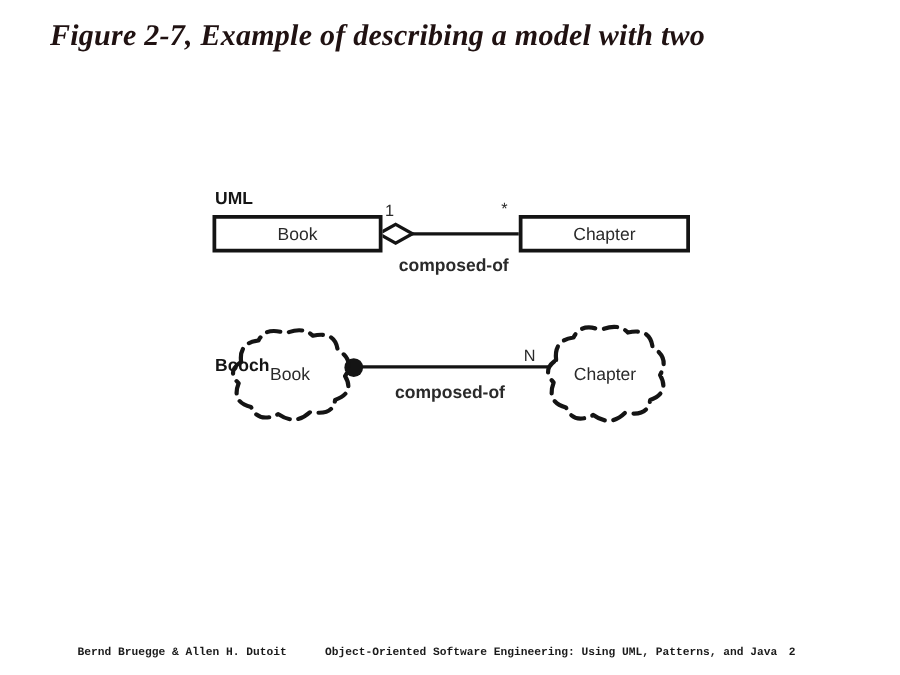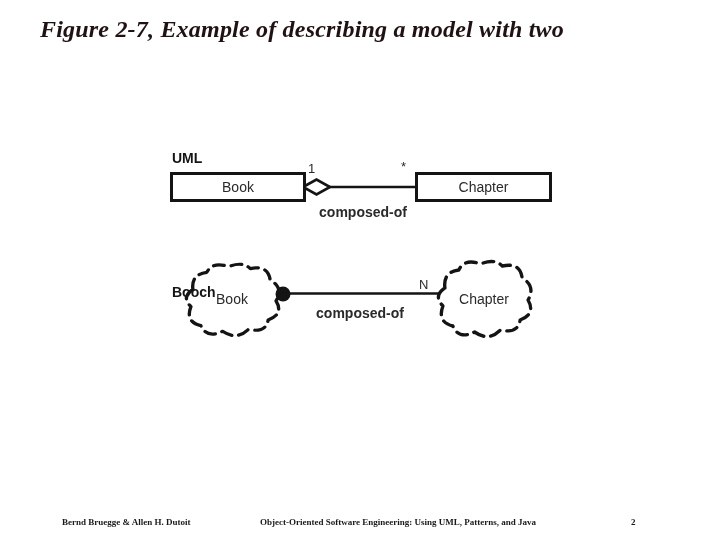--- a/index.html
+++ b/index.html
@@ -66,21 +66,21 @@
     position: absolute;
     width: 80px;
     font-size: 14px;
     color: #2a2a2a;
     text-align: center;
     white-space: nowrap;
   }
   .footer-left, .footer-center, .footer-page {
     position: absolute;
     top: 517px;
-    font-family: Liberation Serif, serif;
+    font-family: Liberation Mono, monospace;
     font-weight: bold;
     font-size: 9px;
     color: #1a1a1a;
     white-space: nowrap;
   }
   .footer-left { left: 62px; }
   .footer-center { left: 260px; width: 260px; text-align: center; }
   .footer-page { left: 631px; }
 </style>
 </head>

